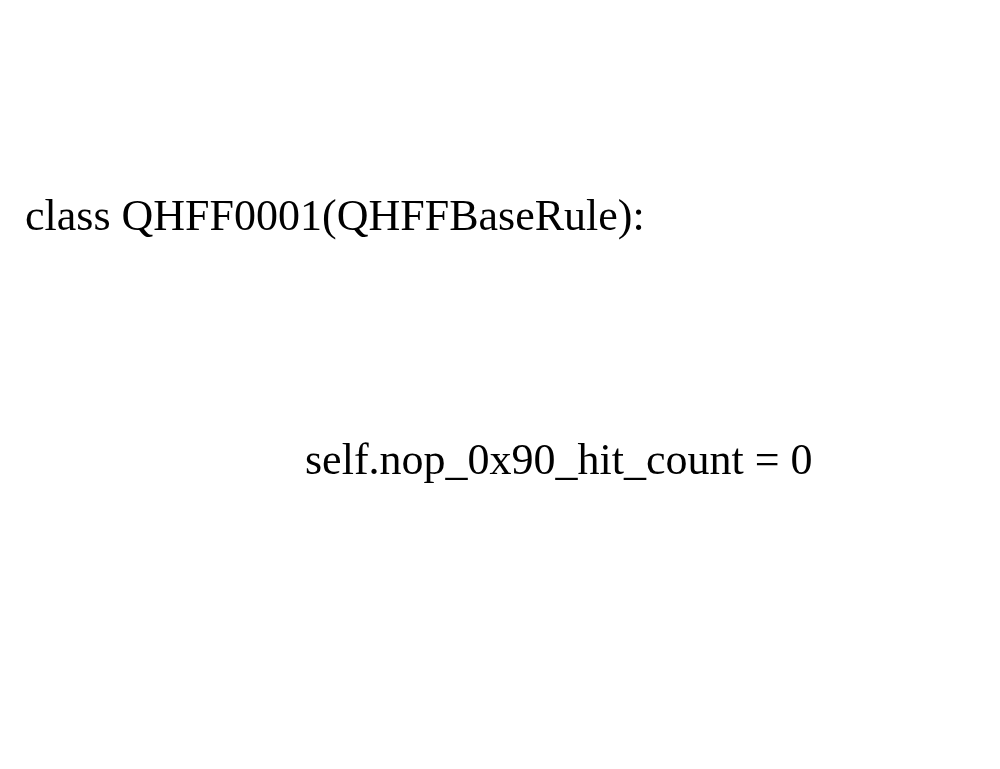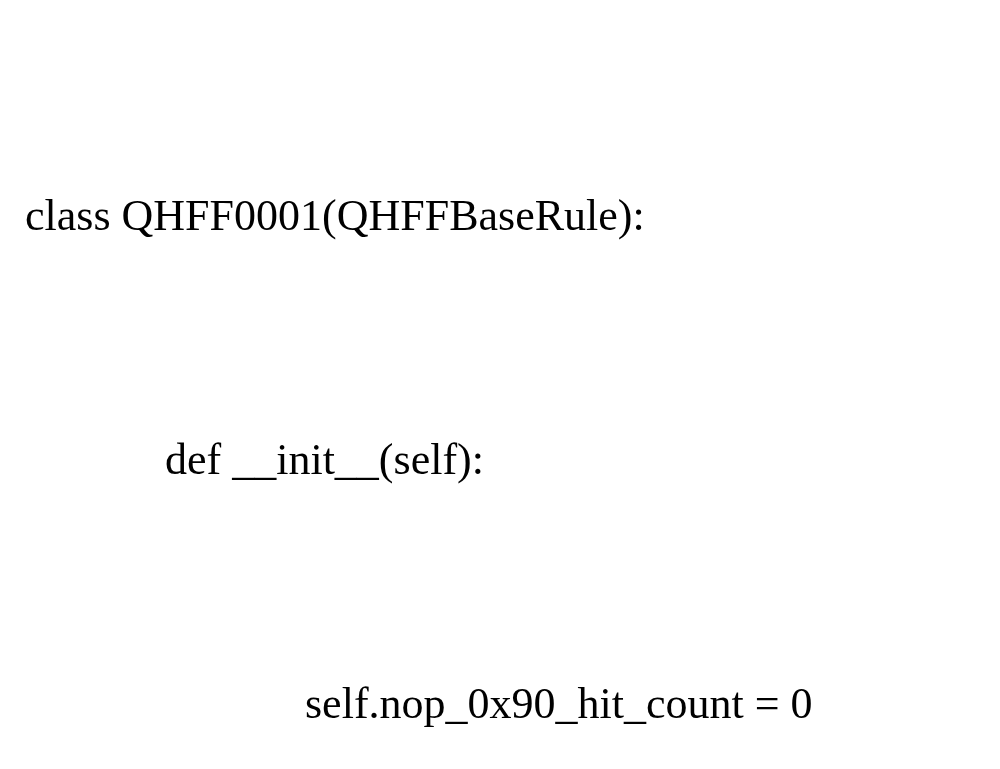--- a/index.html
+++ b/index.html
@@ -31,21 +31,20 @@
     }
     .indent-2 {
       padding-left: 280px;
     }
   </style>
 </head>
 <body>
 
 <div class="code-block">
   <span class="line">class QHFF0001(QHFFBaseRule):</span>
-  <span class="line indent-1">def __init__(self):</span>
   <span class="line indent-2">self.nop_0x90_hit_count = 0</span>
   
   
   
   
   
   
 </div>
 
 </body></html>

